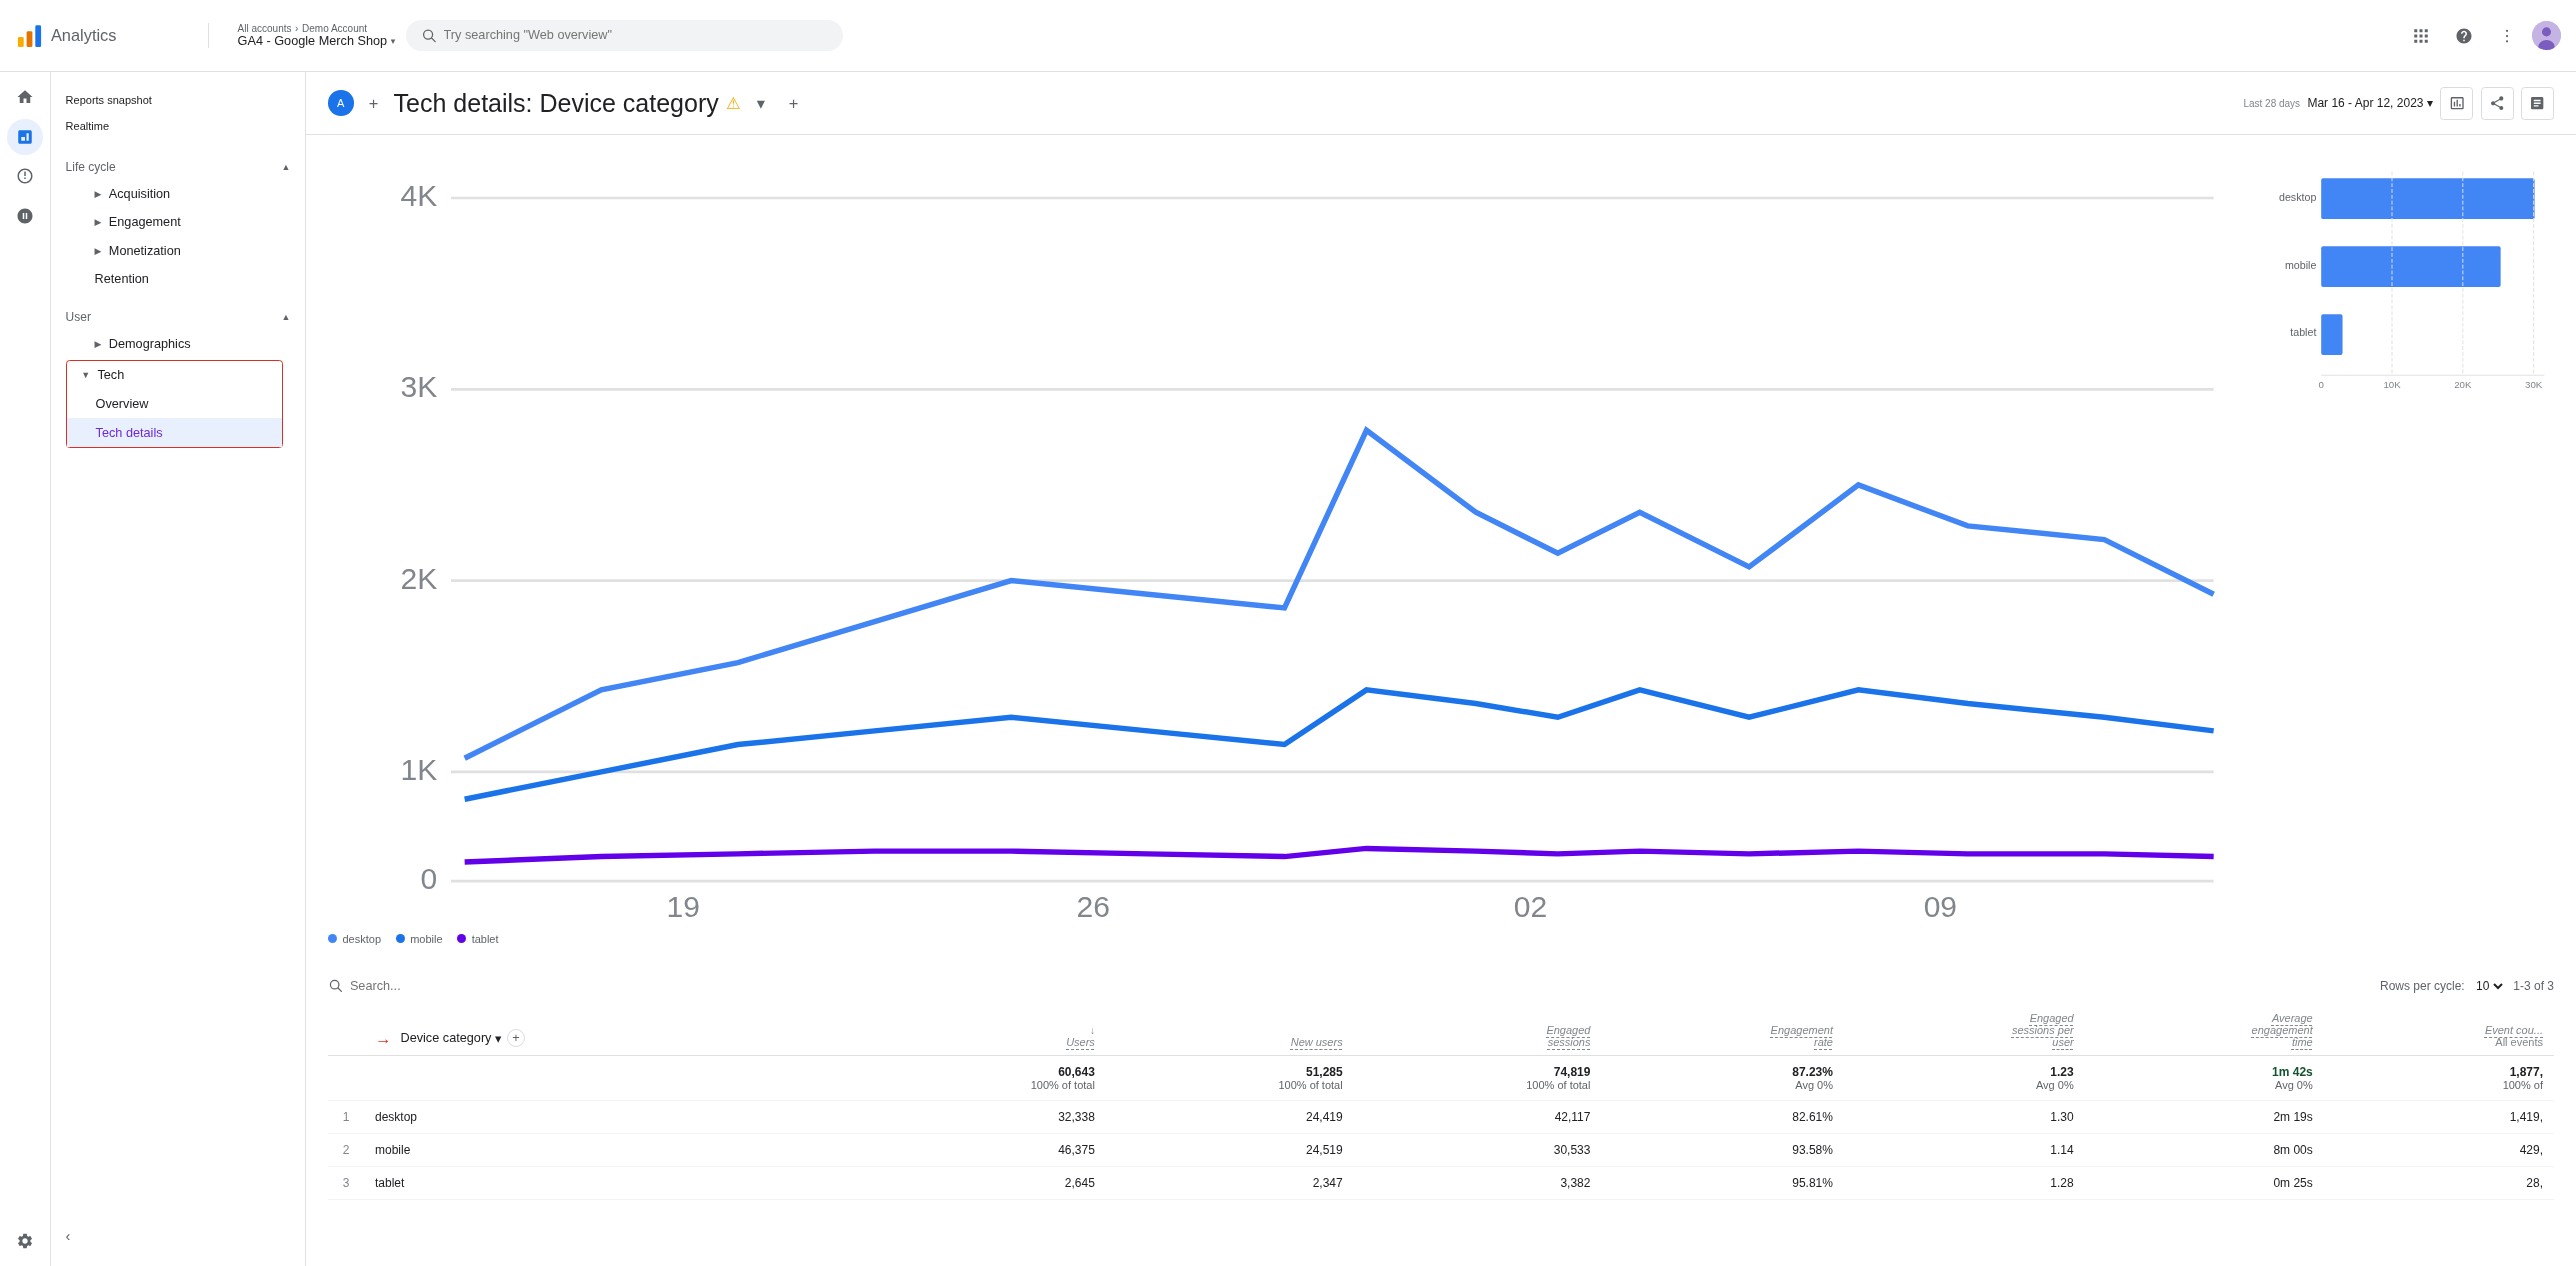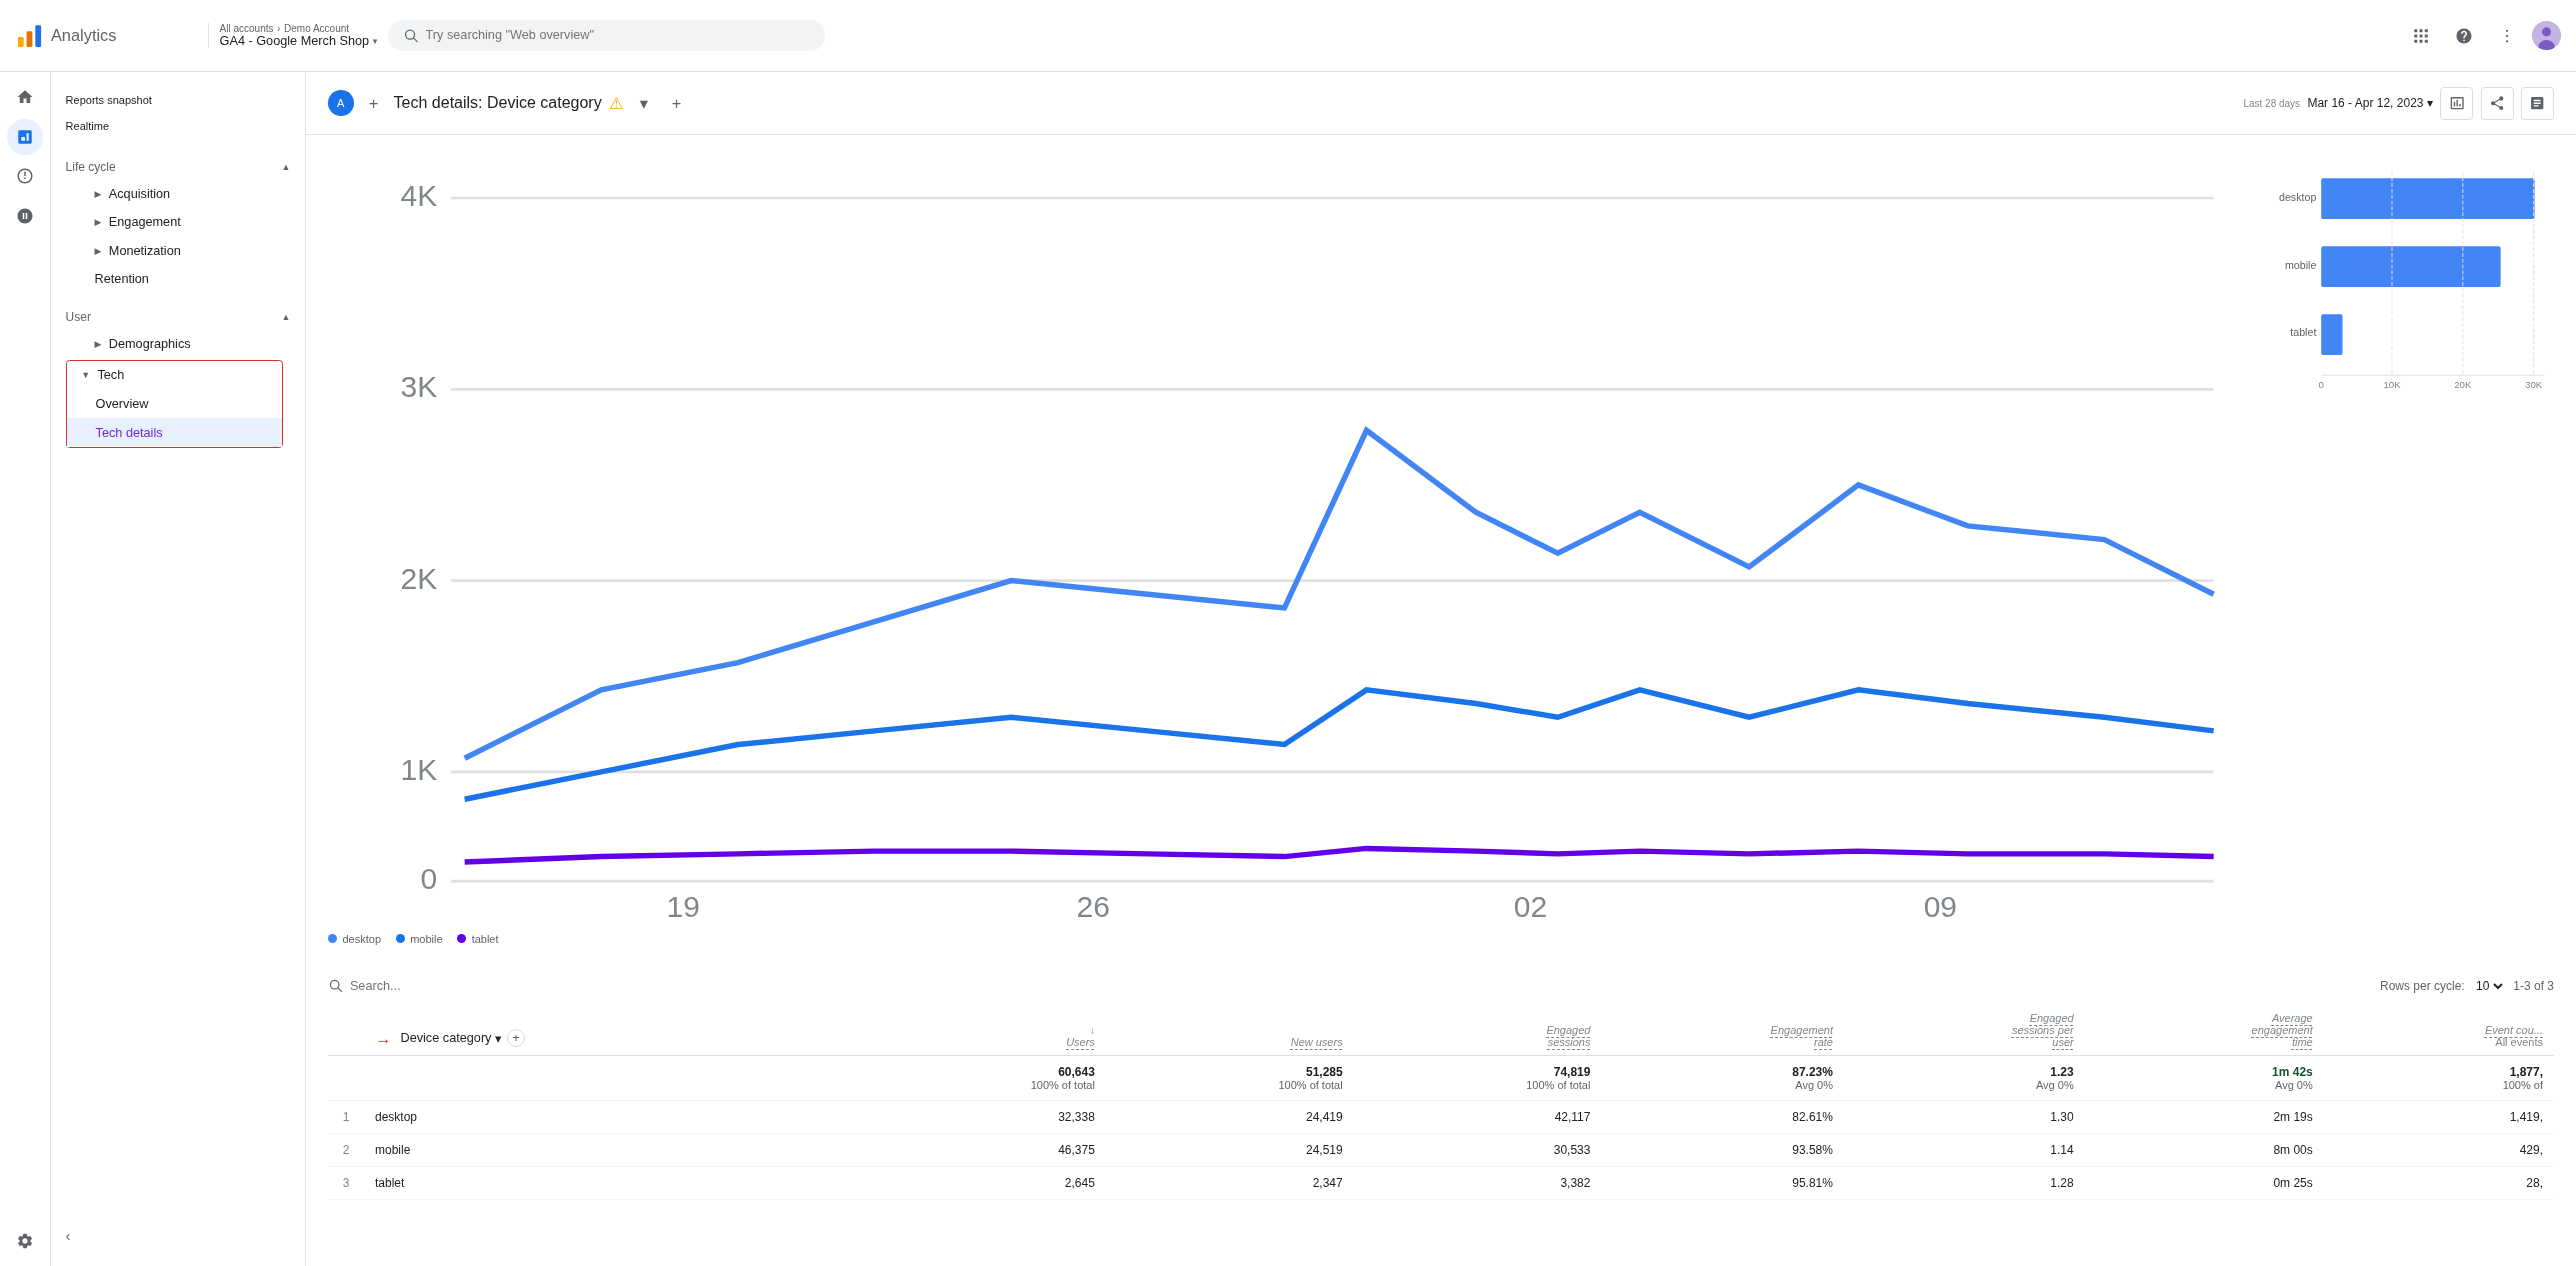--- a/index.html
+++ b/index.html
@@ -3,21 +3,21 @@
   <meta charset="utf-8">
   <style>
     * { box-sizing: border-box; margin: 0; padding: 0; }
     body { font-family: 'Google Sans', Arial, sans-serif; font-size: 12px; color: #202124; background: #fff; display: flex; flex-direction: column; height: 100vh; overflow: hidden; }
 
     
     .top-header { display: flex; align-items: center; height: 72px; padding: 0 14.6px; border-bottom: 0.9px solid #e0e0e0; gap: 11px; flex-shrink: 0; }
     .logo-area { display: flex; align-items: center; gap: 7.3px; min-width: 182px; }
     .logo-icon { width: 29px; height: 29px; }
     .app-title { font-size: 16.4px; font-weight: 400; color: #5f6368; }
-    .account-nav { display: flex; flex-direction: column; justify-content: center; border-left: 0.9px solid #e0e0e0; padding-left: 11px; }
+    .account-nav { display: flex; flex-direction: column; justify-content: center; border-left: 0.9px solid #e0e0e0; padding-left: 29px; }
     .breadcrumb { font-size: 10px; color: #5f6368; display: flex; align-items: center; gap: 3.6px; }
     .account-name { font-size: 12.7px; font-weight: 500; color: #202124; display: flex; align-items: center; gap: 3.6px; }
     .account-chevron { font-size: 9px; color: #5f6368; }
     .search-bar { flex: 1; max-width: 437px; display: flex; align-items: center; background: #f1f3f4; border-radius: 22px; padding: 7.3px 14.6px; gap: 7.3px; }
     .search-bar input { background: transparent; border: none; outline: none; font-size: 12.7px; color: #202124; width: 100%; }
     .top-icons { margin-left: auto; display: flex; align-items: center; gap: 7.3px; }
     .icon-btn { width: 36px; height: 36px; display: flex; align-items: center; justify-content: center; border-radius: 50%; cursor: pointer; color: #5f6368; font-size: 16.4px; border: none; background: transparent; }
     .avatar { width: 29px; height: 29px; border-radius: 50%; background: #c5b4e3; display: flex; align-items: center; justify-content: center; font-size: 12px; color: #fff; cursor: pointer; overflow: hidden; }
 
     
@@ -39,21 +39,21 @@
     .sidebar-footer { margin-top: auto; padding: 7.3px 14.6px; display: flex; align-items: center; gap: 7.3px; }
     .collapse-btn { cursor: pointer; color: #5f6368; font-size: 14.6px; }
 
     
     .content { flex: 1; overflow-y: auto; padding: 0; }
 
     
     .page-header { display: flex; align-items: center; justify-content: space-between; padding: 14.6px 22px; border-bottom: 0.9px solid #e0e0e0; }
     .page-header-left { display: flex; align-items: center; gap: 7.3px; }
     .page-title-area { display: flex; align-items: center; gap: 7.3px; }
-    .page-title { font-size: 16px; font-weight: 400; color: #202124; }
+    .page-title { font-size: 25px; font-weight: 400; color: #202124; }
     .warning-icon { color: #f9ab00; font-size: 16.4px; }
     .header-actions { display: flex; align-items: center; gap: 7.3px; }
     .date-range { display: flex; align-items: center; gap: 7.3px; font-size: 12px; color: #5f6368; }
     .date-range-label { font-size: 10px; color: #80868b; }
     .date-range-value { font-size: 12px; color: #202124; font-weight: 500; cursor: pointer; display: flex; align-items: center; gap: 3.6px; }
     .compare-btn { width: 33px; height: 33px; display: flex; align-items: center; justify-content: center; border-radius: 3.6px; cursor: pointer; color: #5f6368; border: 0.9px solid #dadce0; background: transparent; }
     .add-btn { width: 25.5px; height: 25.5px; display: flex; align-items: center; justify-content: center; border-radius: 50%; cursor: pointer; color: #5f6368; border: none; background: transparent; font-size: 16.4px; }
     .avatar-small { width: 25.5px; height: 25.5px; border-radius: 50%; background: #1a73e8; display: flex; align-items: center; justify-content: center; color: #fff; font-size: 11px; font-weight: 500; }
 
     

